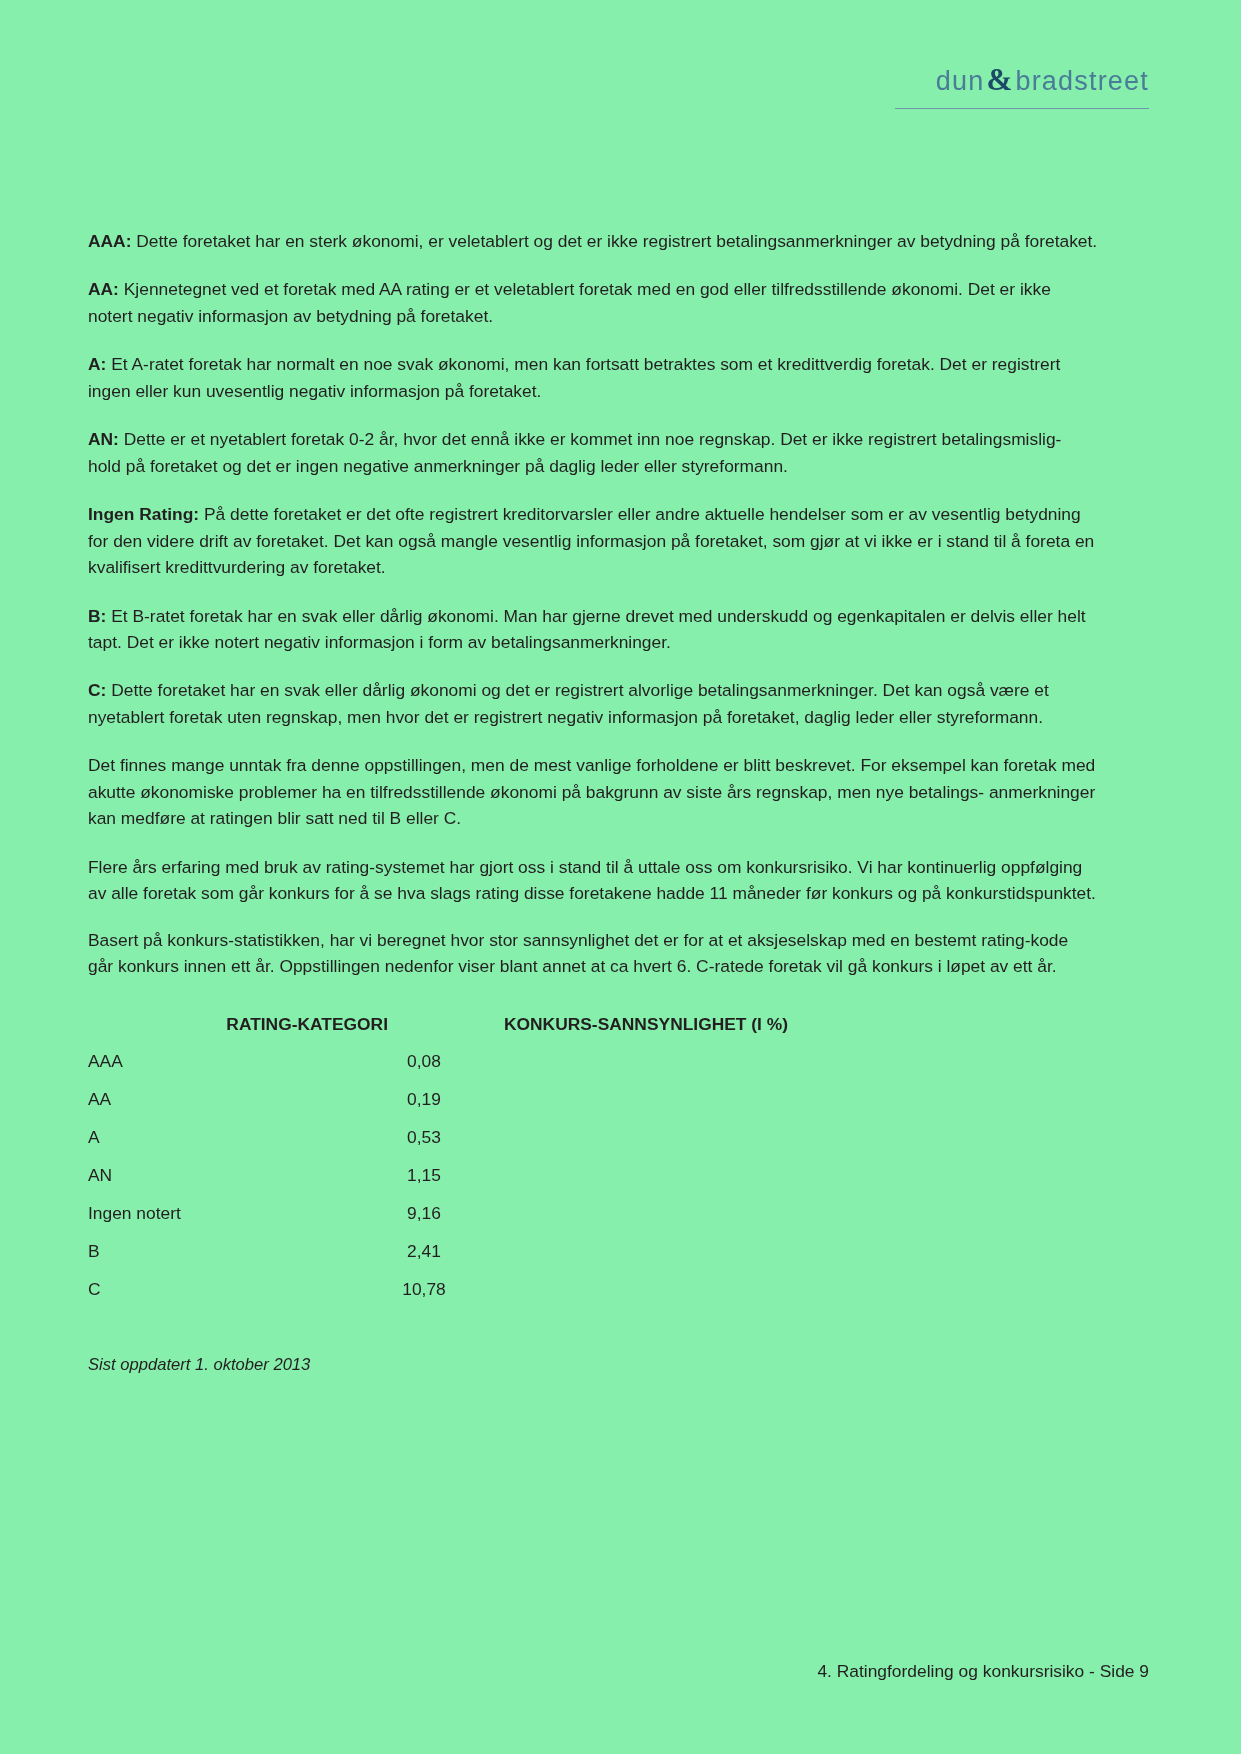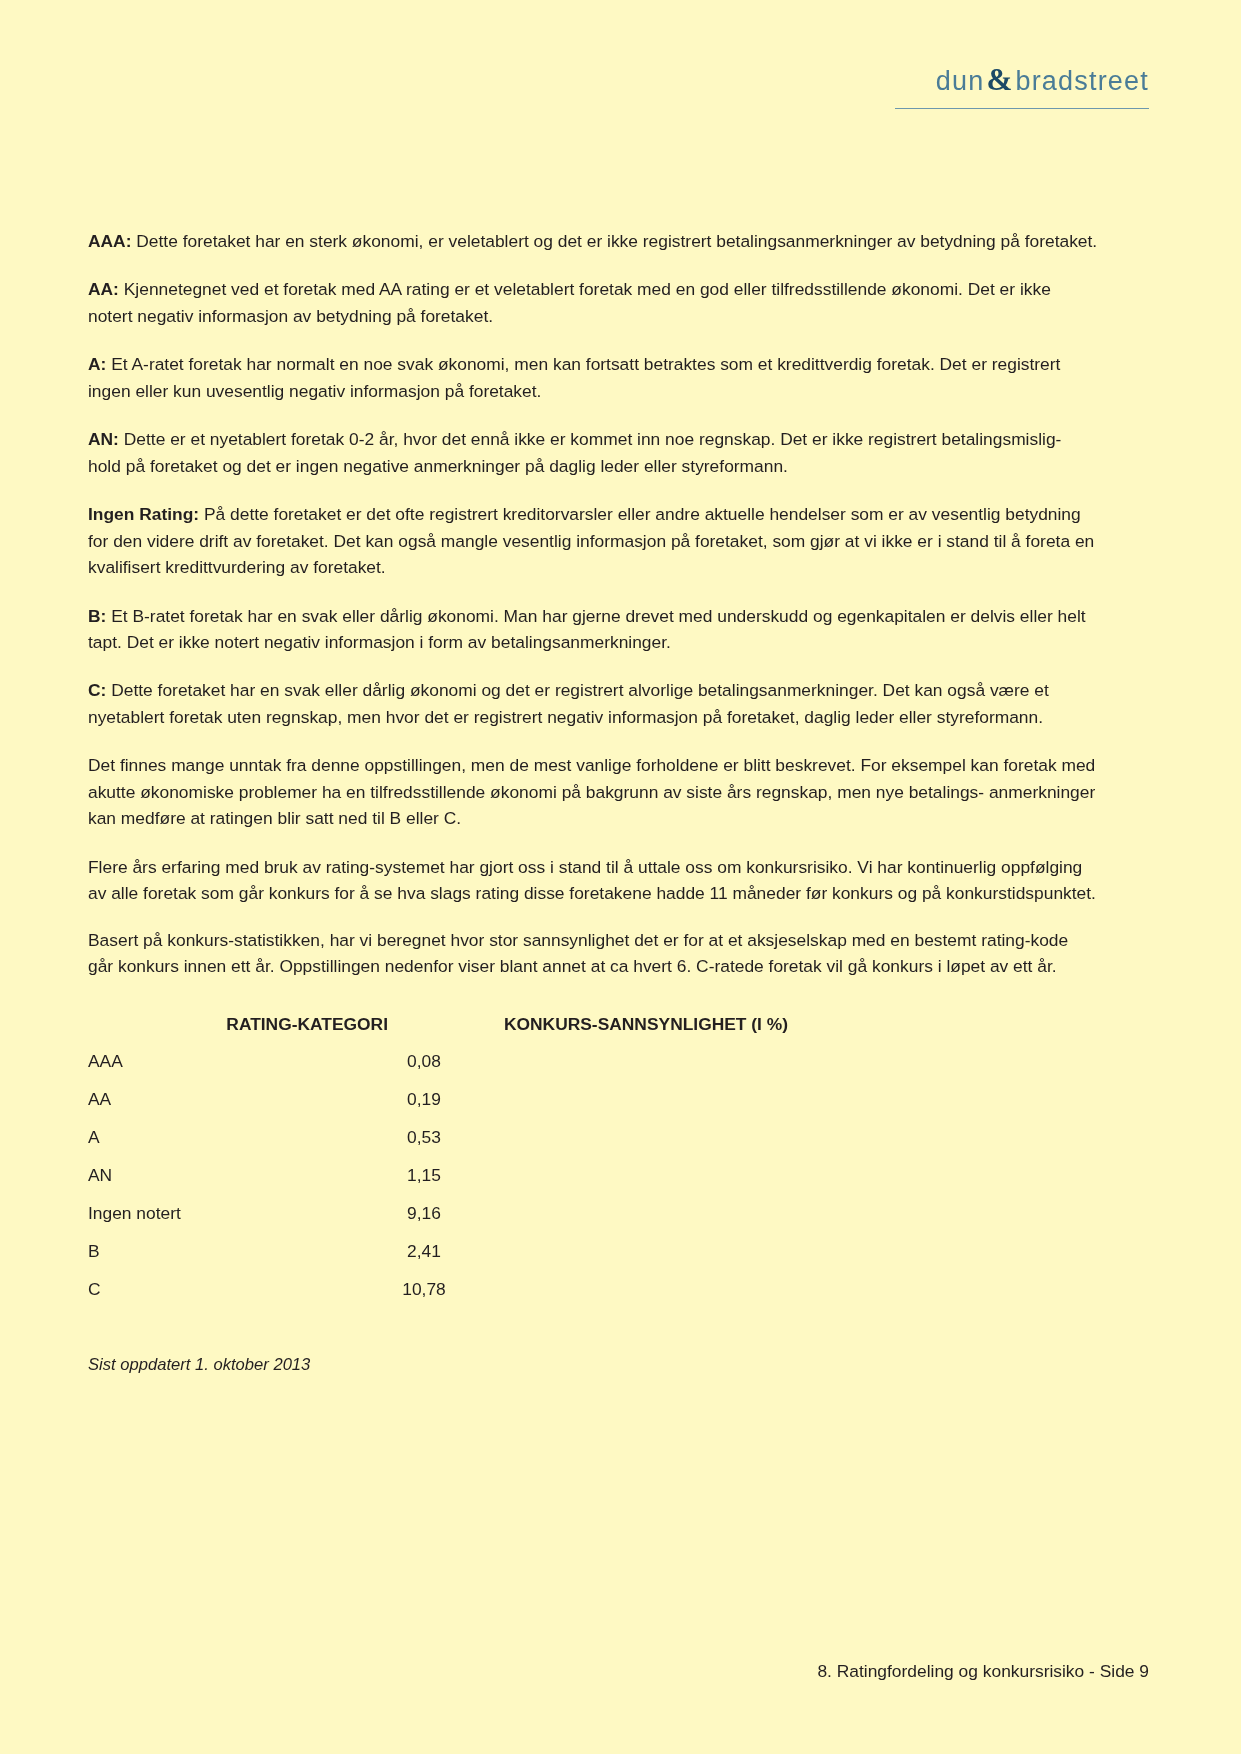--- a/index.html
+++ b/index.html
@@ -8,21 +8,21 @@
     background: #ffffff;
   }
   body {
     font-family: "Liberation Sans", sans-serif;
     color: #231f20;
   }
   .page {
     position: relative;
     width: 1241px;
     height: 1754px;
-    background: #fef9c3;
+    background: #86efac;
     box-sizing: border-box;
     overflow: hidden;
   }
 
   
   .logo {
     position: absolute;
     top: 62px;
     right: 92px;
     display: flex;
@@ -213,15 +213,15 @@
           <td>C</td>
           <td class="valwrap"><span class="val-cell">10,78</span></td>
         </tr>
       </tbody>
     </table>
 
     <div class="updated">Sist oppdatert 1. oktober 2013</div>
 
   </div>
 
-  <div class="footer">8. Ratingfordeling og konkursrisiko - Side 9</div>
+  <div class="footer">4. Ratingfordeling og konkursrisiko - Side 9</div>
 
 </div>
 
 </body></html>

